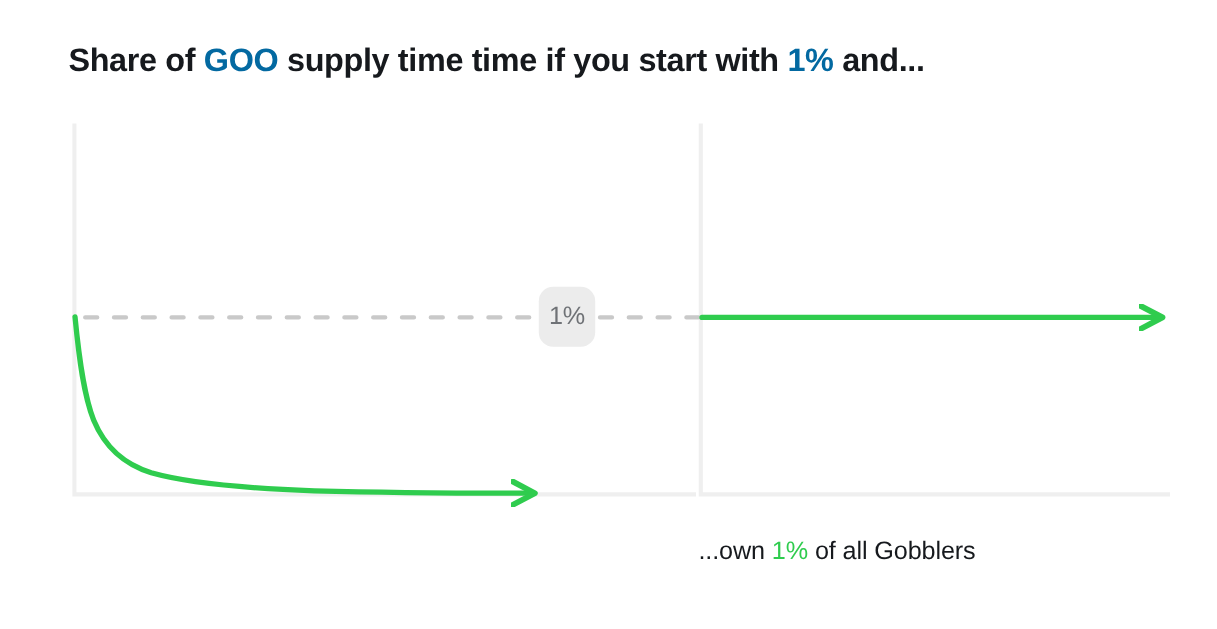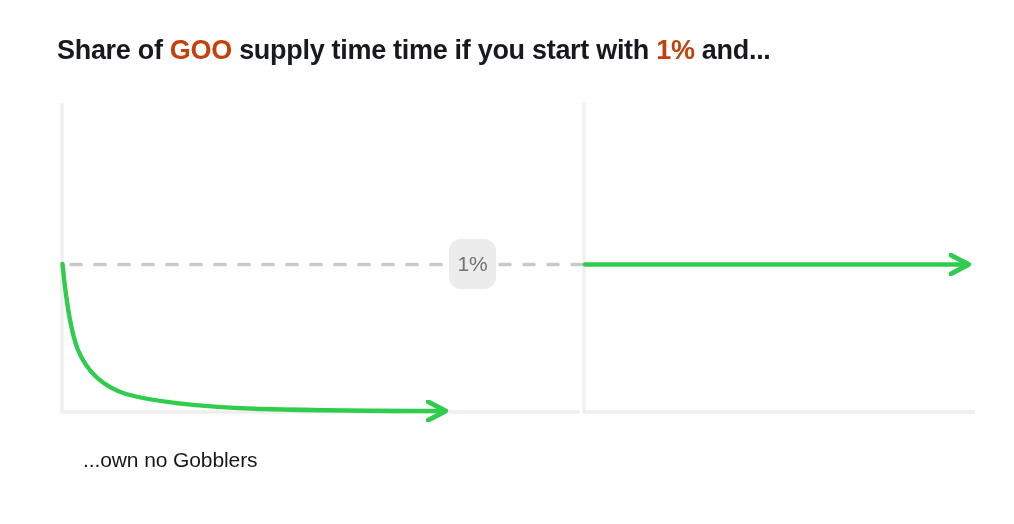--- a/index.html
+++ b/index.html
@@ -29,21 +29,21 @@
     position: absolute;
     left: 57px;
     top: 33px;
     font-size: 27px;
     font-weight: bold;
     letter-spacing: -0.3px;
     line-height: 34px;
     white-space: nowrap;
     color: #16191d;
   }
-  .title .accent { color: #c2410c; text-align: center; }
+  .title .accent { color: #0369a1; text-align: center; }
 
   .caption {
     position: absolute;
     top: 448px;
     font-size: 21px;
     font-weight: 500;
     letter-spacing: -0.1px;
     white-space: nowrap;
     color: #16191d;
   }
@@ -116,18 +116,18 @@
 
     <g>
       <path d="M 585 264.5 L 966 264.5" fill="none" stroke="#2fcc4e" stroke-width="4.4" stroke-linecap="round" marker-end="url(#arrowGreen)"></path>
     </g>
   </svg>
 
   <div class="badge">
     <span>1%</span>
   </div>
 
-  <div class="caption" id="caption-left">
-    <span>...own no Gobblers</span>
+
+  <div class="caption" id="caption-right">
+    <span>...own </span><span class="accent">1%</span><span> of all Gobblers</span>
   </div>
-
 
 </div>
 
 </body></html>

